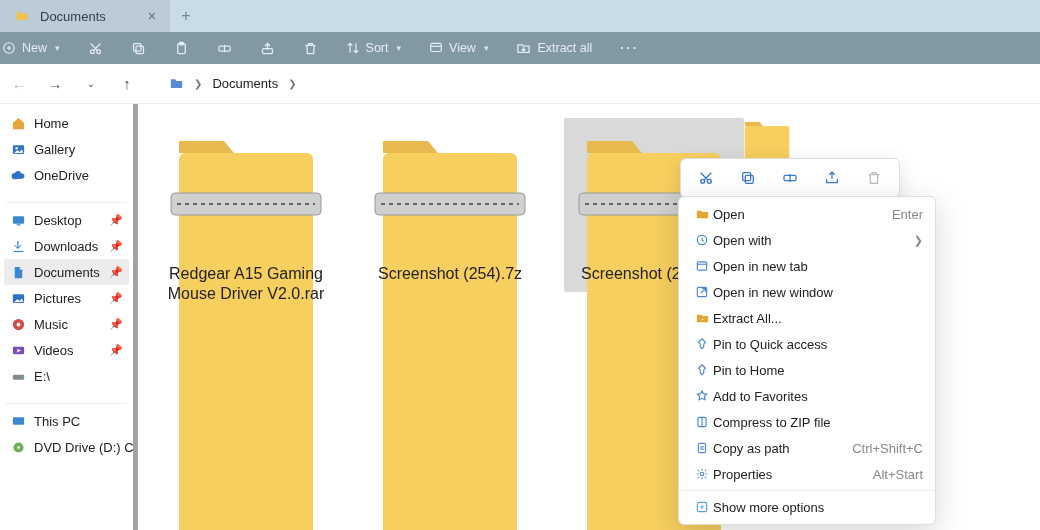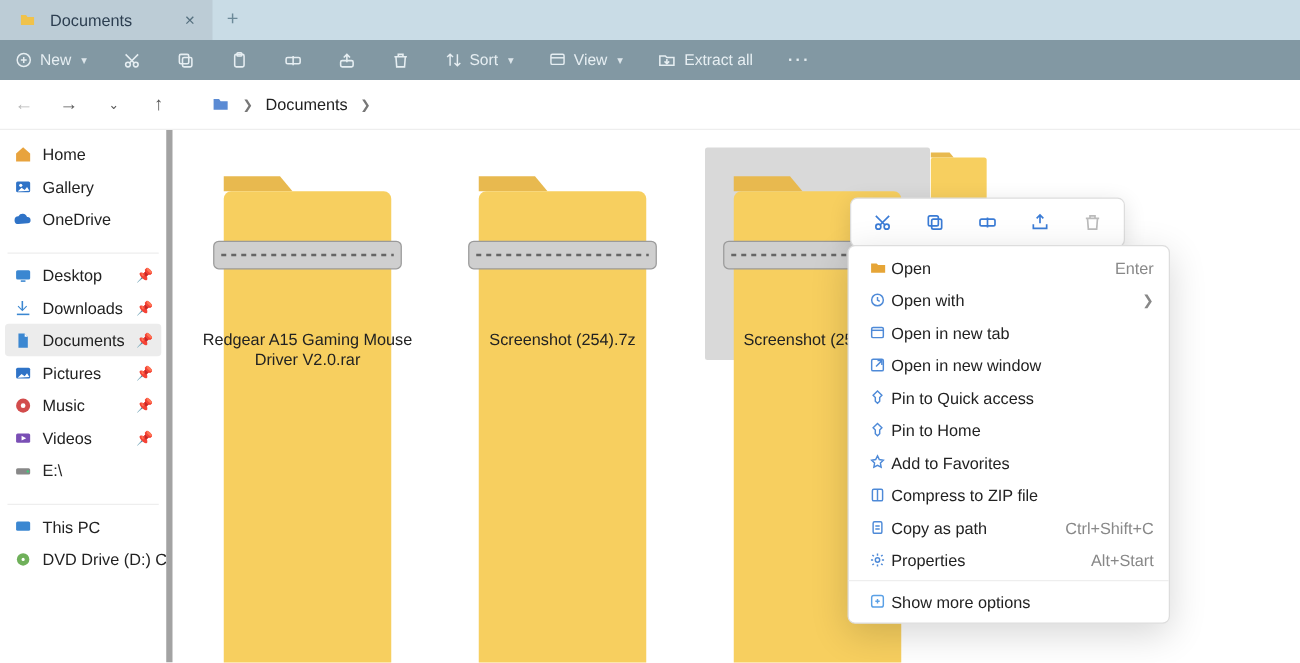--- a/index.html
+++ b/index.html
@@ -6,21 +6,21 @@
   body { width: 1040px; height: 530px; overflow: hidden; background: #fff; font-size: 13px; color: #222; }
 
   
   .tabstrip { height: 32px; background: #c9dce6; display: flex; align-items: stretch; }
   .tab { display: flex; align-items: center; gap: 10px; padding: 0 14px; background: #bcccd6; color: #2c3e50; min-width: 170px; position: relative; }
   .tab .close { margin-left: auto; font-size: 14px; color: #55707f; cursor: pointer; }
   .newtab { width: 32px; display:flex; align-items:center; justify-content:center; color:#6c8a99; font-size: 16px; cursor:pointer;}
   .tab svg, .newtab svg { display:block; }
 
   
-  .toolbar { height: 32px; background: #8298a3; display: flex; align-items: center; gap: 28px; padding: 0 12px; color: #e6eef2; }
+  .toolbar { height: 32px; background: #8298a3; display: flex; align-items: center; gap: 28px; padding: 0 2px; color: #e6eef2; }
   .tool { display: flex; align-items: center; gap: 6px; font-size: 12.5px; cursor: pointer; white-space: nowrap; }
   .tool .caret { font-size: 9px; margin-left: 2px; opacity: .9;}
   .tool svg { stroke: #e6eef2; }
   .divots { letter-spacing: 2px; font-weight: bold; }
 
   
   .navbar { height: 40px; display: flex; align-items: center; gap: 18px; padding: 0 10px; border-bottom: 1px solid #eee; }
   .navbtn { color: #555; font-size: 15px; cursor: pointer; width: 18px; text-align: center; }
   .navbtn.disabled { color: #b8b8b8; cursor: default; }
   .breadcrumb { display: flex; align-items: center; gap: 10px; margin-left: 14px; }
@@ -37,21 +37,21 @@
   .sb-sep { height: 10px; }
   .sb-divider { height: 1px; background: #eee; margin: 4px 2px; }
   .sb-icon { width: 16px; height: 16px; display: inline-flex; align-items:center; justify-content:center; flex: 0 0 16px;}
 
   
   .content { flex: 1; position: relative; padding: 14px 18px; }
   .items { display: flex; gap: 24px; align-items: flex-start; }
   .file { width: 180px; display: flex; flex-direction: column; align-items: center; text-align: center; padding: 6px 4px 8px; border-radius: 2px; cursor: default; }
   .file.selected { background: #d9d9d9; }
   .file .thumb { width: 150px; height: 130px; display:flex; align-items:center; justify-content:center;}
-  .file .label { margin-top: 10px; font-size: 13px; line-height: 1.25; }
+  .file .label { margin-top: 10px; font-size: 16px; line-height: 1.25; }
 
   
   .zipicon .body   { fill:#f7cf5f; }
   .zipicon .tab    { fill:#e8b94f; }
   .zipicon .zipper { fill:#cfcfcf; stroke:#9a9a9a; stroke-width:1; }
   .zipicon .teeth  { stroke:#666; stroke-width:2;}
 
   
   .minibar { position: absolute; display:flex; gap: 20px; background:#fff; border:1px solid #ddd; border-radius:6px; padding:8px 14px; box-shadow: 0 4px 18px rgba(0,0,0,.12); }
   .minibar .mini { width: 22px; height: 22px; display:flex; align-items:center; justify-content:center; cursor:pointer; color:#3a7bd5;}
@@ -413,20 +413,29 @@
       <div class="ctx-item">
         <span class="ci-icon">
             <svg width="14" height="14" viewBox="0 0 24 24" fill="none" stroke="currentColor" stroke-width="2">
               <rect x="4" y="4" width="16" height="16" rx="2"></rect>
               <path d="M10 14l8-8M12 6h6v6"></path>
             </svg>
           </span>
         <span>Open in new window</span>
       </div>
       <div class="ctx-item">
+        <span class="ci-icon muted">
+            <svg width="15" height="15" viewBox="0 0 24 24">
+              <path fill="#e6a537" d="M3 6h7l2 2h9v10H3z"></path>
+              <path fill="#fff" d="M12 10v5l-2-2h4l-2 2"></path>
+            </svg>
+          </span>
+        <span>Extract All...</span>
+      </div>
+      <div class="ctx-item">
         <span class="ci-icon">
             <svg width="14" height="14" viewBox="0 0 24 24" fill="none" stroke="currentColor" stroke-width="2">
               <path d="M12 3l6 6-3 3v5l-3 3-3-3v-5l-3-3z"></path>
             </svg>
           </span>
         <span>Pin to Quick access</span>
       </div>
       <div class="ctx-item">
         <span class="ci-icon">
             <svg width="14" height="14" viewBox="0 0 24 24" fill="none" stroke="currentColor" stroke-width="2">

